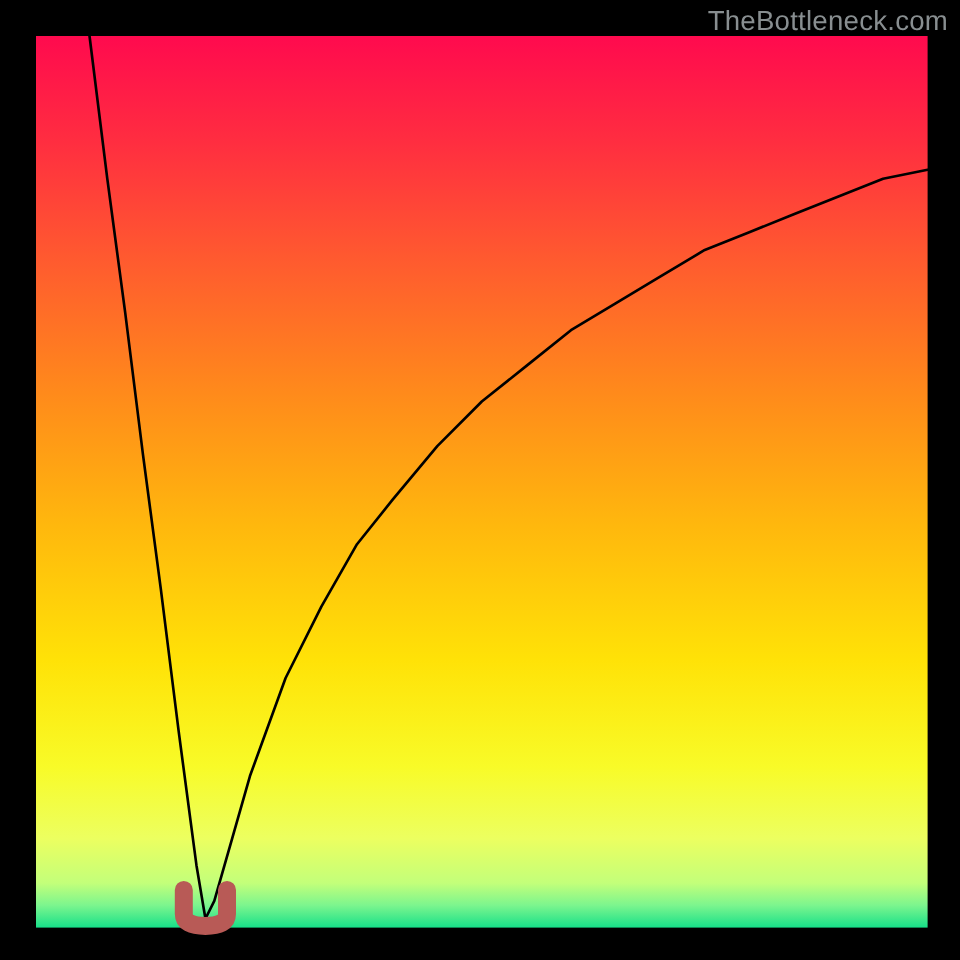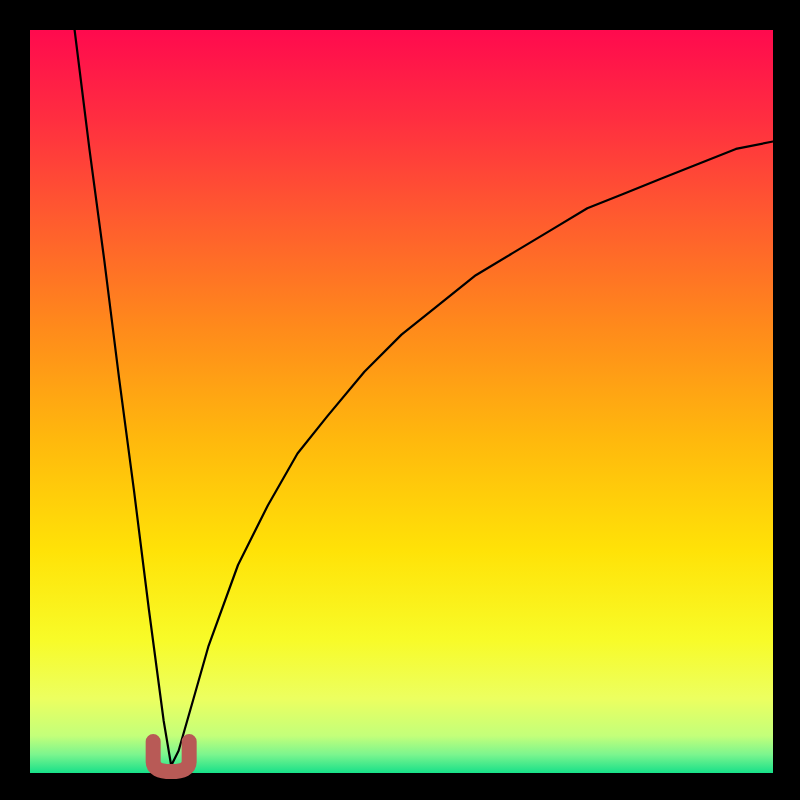--- a/index.html
+++ b/index.html
@@ -58,13 +58,14 @@
         </linearGradient>
     </defs>
 
     <rect id="plot-rect" fill="url(#heat-grad)" x="30" y="30" width="743" height="743"></rect>
 
     <path id="curve-path" fill="none" stroke="#000000" stroke-width="2.2" stroke-linejoin="round" stroke-linecap="round" d="M 74.6 30.0 L 89.4 148.9 L 104.3 260.3 L 119.2 379.2 L 134.0 490.7 L 148.9 609.5 L 163.7 721.0 L 171.2 765.6 L 178.6 750.7 L 193.5 698.7 L 208.3 646.7 L 238.0 565.0 L 267.8 505.5 L 297.5 453.5 L 327.2 416.4 L 364.4 371.8 L 401.5 334.6 L 438.7 304.9 L 475.8 275.2 L 513.0 252.9 L 550.1 230.6 L 587.3 208.3 L 624.4 193.5 L 661.5 178.6 L 698.7 163.7 L 735.9 148.9 L 773.0 141.5"></path>
 
     <path id="cusp-marker" fill="none" stroke-linecap="round" stroke-linejoin="round" d="M 153.17 741.57 L 153.17 761.57 Q 153.17 771.57 171.17 771.57 Q 189.17 771.57 189.17 761.57 L 189.17 741.57" stroke="#b85a56" stroke-width="15"></path>
   </svg>
 
+  <div class="attrib">TheBottleneck.com</div>
 </div>
 
 </body></html>

